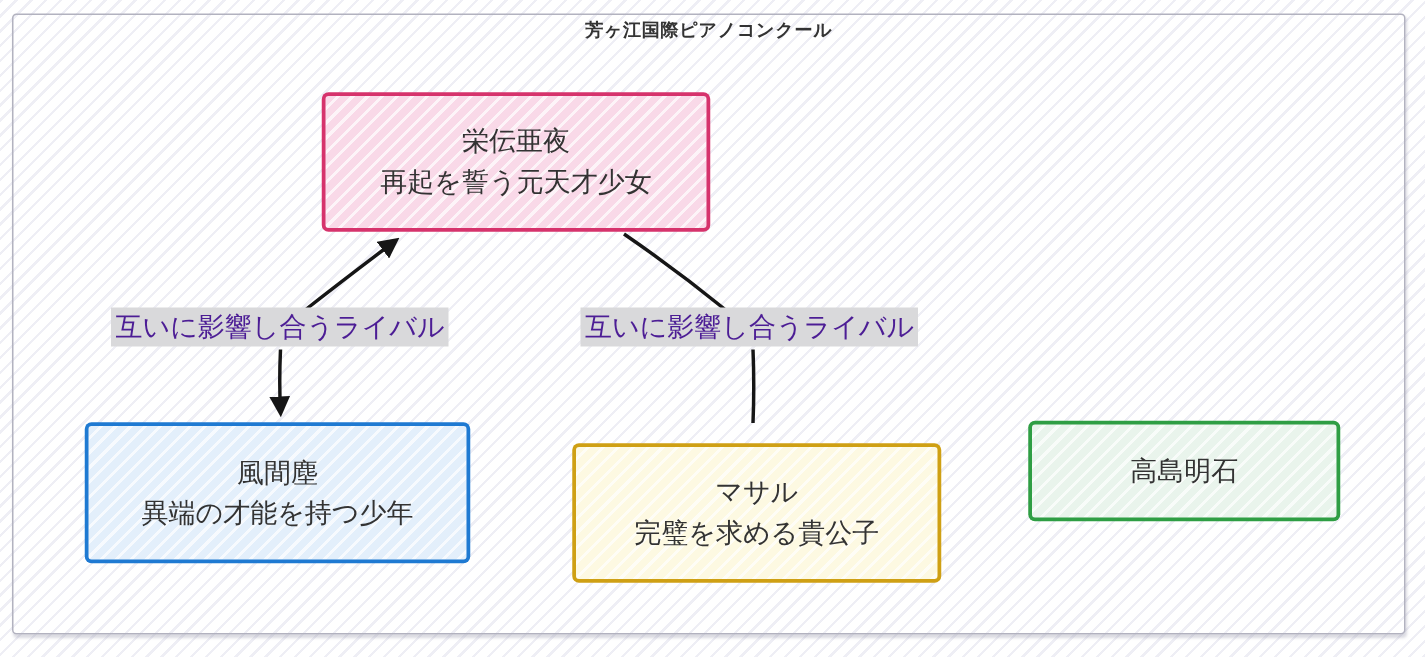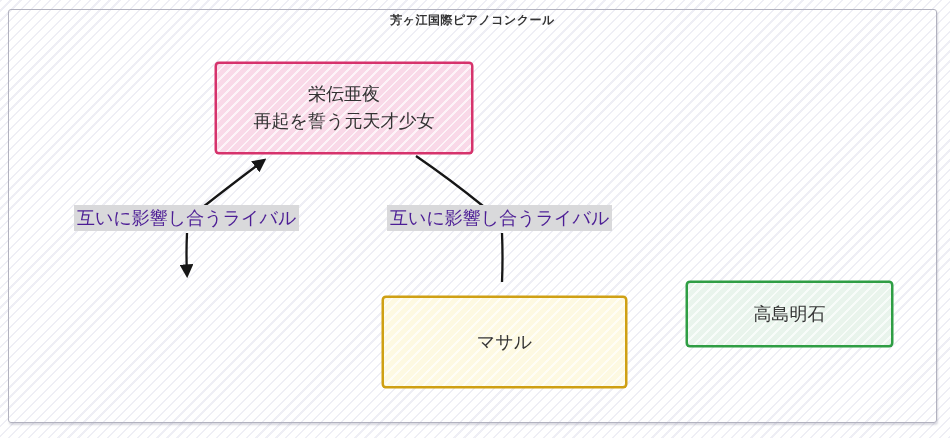--- a/index.html
+++ b/index.html
@@ -75,22 +75,27 @@
   </svg>
 
   <div class="edge-label l1" style="background: rgb(217, 217, 219);">互いに影響し合うライバル</div>
   <div class="edge-label l2" style="background: rgb(217, 217, 219);">互いに影響し合うライバル</div>
 
   <div class="node node-aya" style="--bc: #d6336c; --fc: #f9d9e8;">
     <div>栄伝亜夜</div>
     <div>再起を誓う元天才少女</div>
   </div>
 
+  <div class="node node-jin" style="--bc: #1f7ad2; --fc: #e3effb;">
+    <div>風間塵</div>
+    <div>異端の才能を持つ少年</div>
+  </div>
 
   <div class="node node-masaru" style="--bc: #cfa014; --fc: #fdf9e2;">
     <div>マサル</div>
+    <div>完璧を求める貴公子</div>
   </div>
 
   <div class="node node-akashi" style="--bc: #2f9e44; --fc: #e9f4ec;">
     <div>高島明石</div>
   </div>
 
 </div>
 
 </body></html>

